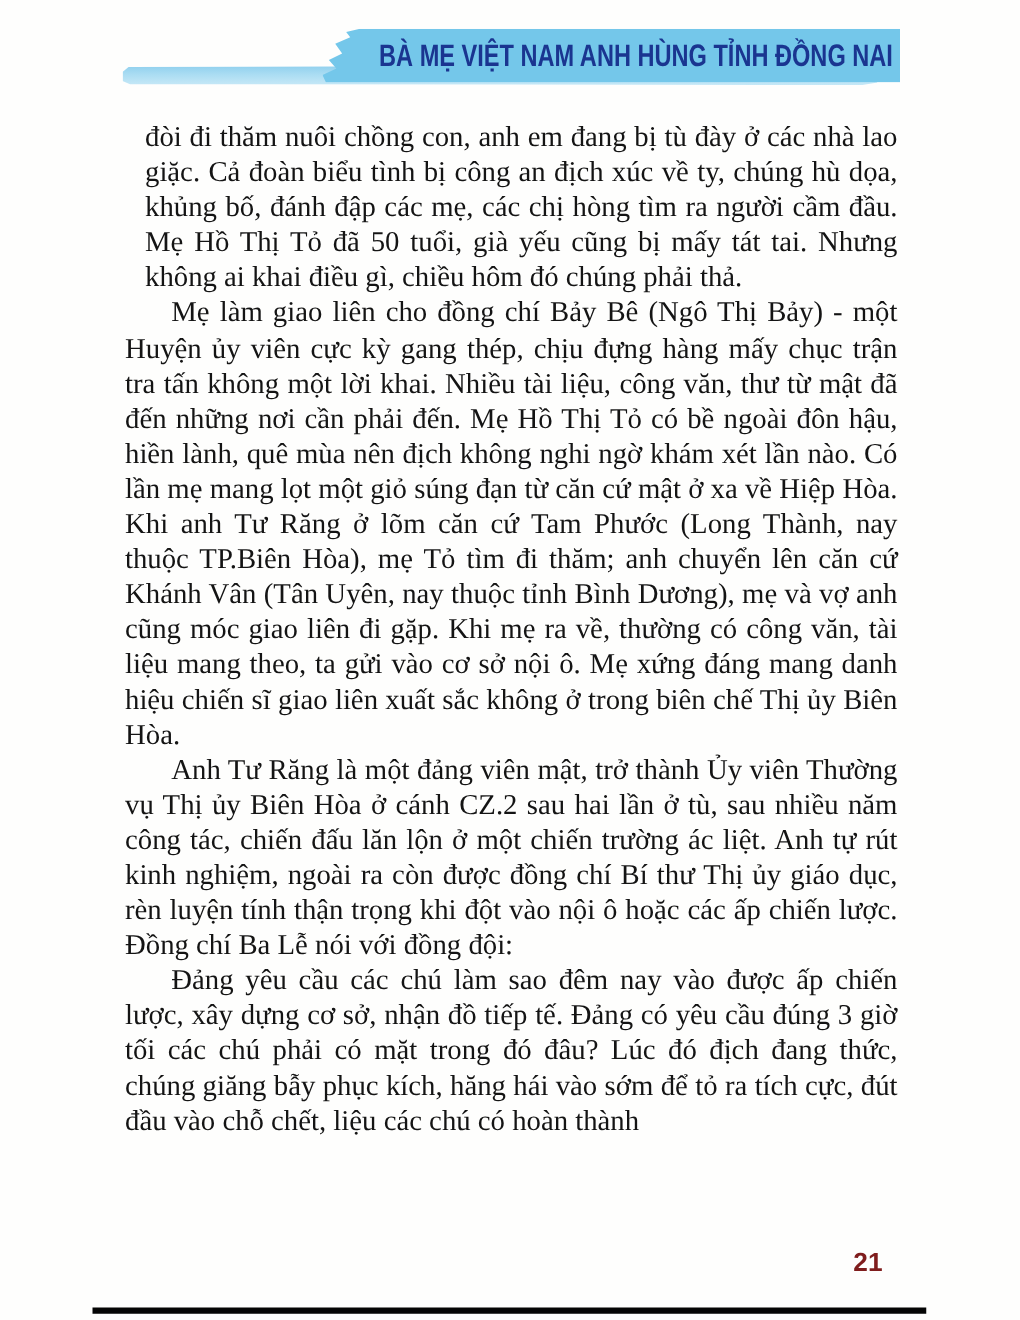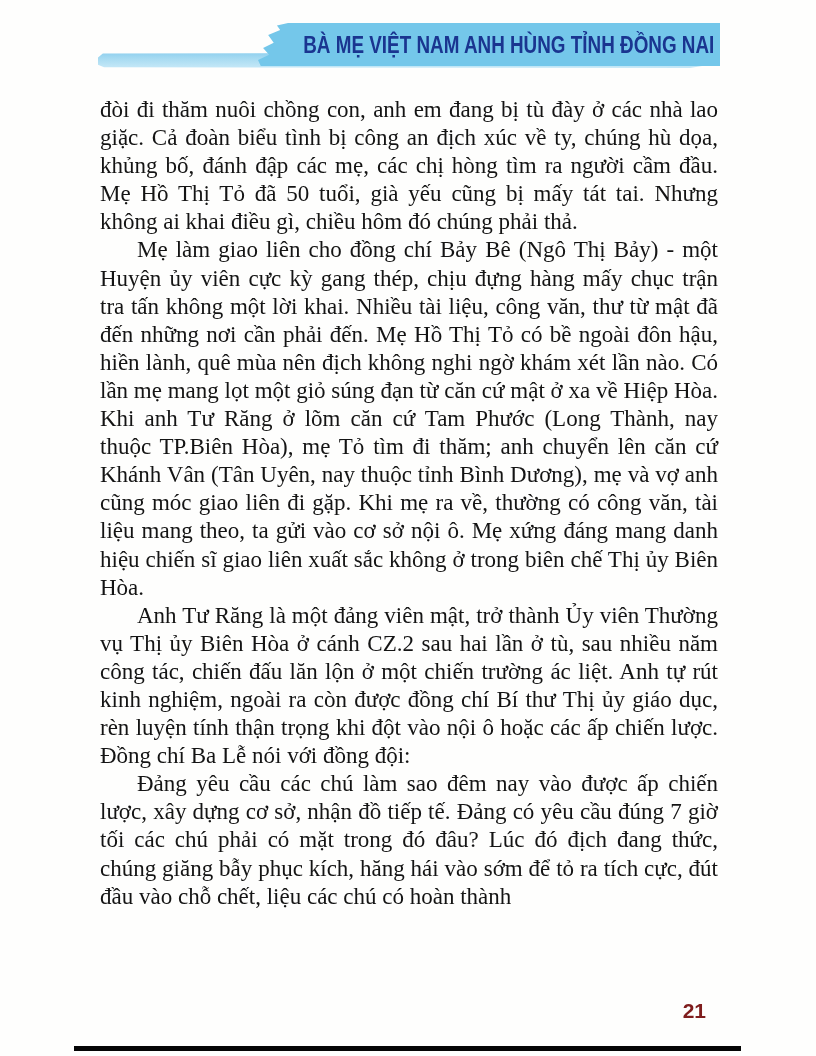--- a/index.html
+++ b/index.html
@@ -59,21 +59,21 @@
     font-size: 23px;
     line-height: 28.1px;
     color: #141414;
     text-justify: inter-word;
   }
   .body-text p {
     margin: 0;
     padding: 0;
     text-indent: 37px;
   }
-  .body-text p.continued { text-indent: 0; }
+  .body-text p.continued { text-indent: 0; margin-left: 16px; }
 
   
   .page-number {
     position: absolute;
     right: 110px; top: 999px;
     font-family: "Liberation Sans", sans-serif;
     font-weight: 700;
     font-size: 21px;
     color: #7f1d1d;
   }
@@ -92,20 +92,20 @@
   <div class="banner-underbar"></div>
 
   <div class="banner">
     <span class="banner-title">BÀ MẸ VIỆT NAM ANH HÙNG TỈNH ĐỒNG NAI</span>
   </div>
 
   <main class="body-text">
     <p class="continued">đòi đi thăm nuôi chồng con, anh em đang bị tù đày ở các nhà lao giặc. Cả đoàn biểu tình bị công an địch xúc về ty, chúng hù dọa, khủng bố, đánh đập các mẹ, các chị hòng tìm ra người cầm đầu. Mẹ Hồ Thị Tỏ đã 50 tuổi, già yếu cũng bị mấy tát tai. Nhưng không ai khai điều gì, chiều hôm đó chúng phải thả.</p>
     <p>Mẹ làm giao liên cho đồng chí Bảy Bê (Ngô Thị Bảy) - một Huyện ủy viên cực kỳ gang thép, chịu đựng hàng mấy chục trận tra tấn không một lời khai. Nhiều tài liệu, công văn, thư từ mật đã đến những nơi cần phải đến. Mẹ Hồ Thị Tỏ có bề ngoài đôn hậu, hiền lành, quê mùa nên địch không nghi ngờ khám xét lần nào. Có lần mẹ mang lọt một giỏ súng đạn từ căn cứ mật ở xa về Hiệp Hòa. Khi anh Tư Răng ở lõm căn cứ Tam Phước (Long Thành, nay thuộc TP.Biên Hòa), mẹ Tỏ tìm đi thăm; anh chuyển lên căn cứ Khánh Vân (Tân Uyên, nay thuộc tỉnh Bình Dương), mẹ và vợ anh cũng móc giao liên đi gặp. Khi mẹ ra về, thường có công văn, tài liệu mang theo, ta gửi vào cơ sở nội ô. Mẹ xứng đáng mang danh hiệu chiến sĩ giao liên xuất sắc không ở trong biên chế Thị ủy Biên Hòa.</p>
     <p>Anh Tư Răng là một đảng viên mật, trở thành Ủy viên Thường vụ Thị ủy Biên Hòa ở cánh CZ.2 sau hai lần ở tù, sau nhiều năm công tác, chiến đấu lăn lộn ở một chiến trường ác liệt. Anh tự rút kinh nghiệm, ngoài ra còn được đồng chí Bí thư Thị ủy giáo dục, rèn luyện tính thận trọng khi đột vào nội ô hoặc các ấp chiến lược. Đồng chí Ba Lễ nói với đồng đội:</p>
-    <p>Đảng yêu cầu các chú làm sao đêm nay vào được ấp chiến lược, xây dựng cơ sở, nhận đồ tiếp tế. Đảng có yêu cầu đúng 7 giờ tối các chú phải có mặt trong đó đâu? Lúc đó địch đang thức, chúng giăng bẫy phục kích, hăng hái vào sớm để tỏ ra tích cực, đút đầu vào chỗ chết, liệu các chú có hoàn thành</p>
+    <p>Đảng yêu cầu các chú làm sao đêm nay vào được ấp chiến lược, xây dựng cơ sở, nhận đồ tiếp tế. Đảng có yêu cầu đúng 3 giờ tối các chú phải có mặt trong đó đâu? Lúc đó địch đang thức, chúng giăng bẫy phục kích, hăng hái vào sớm để tỏ ra tích cực, đút đầu vào chỗ chết, liệu các chú có hoàn thành</p>
   </main>
 
   <span class="page-number">21</span>
 
   <div class="bottom-rule"></div>
 
 </div>
 
 </body></html>

